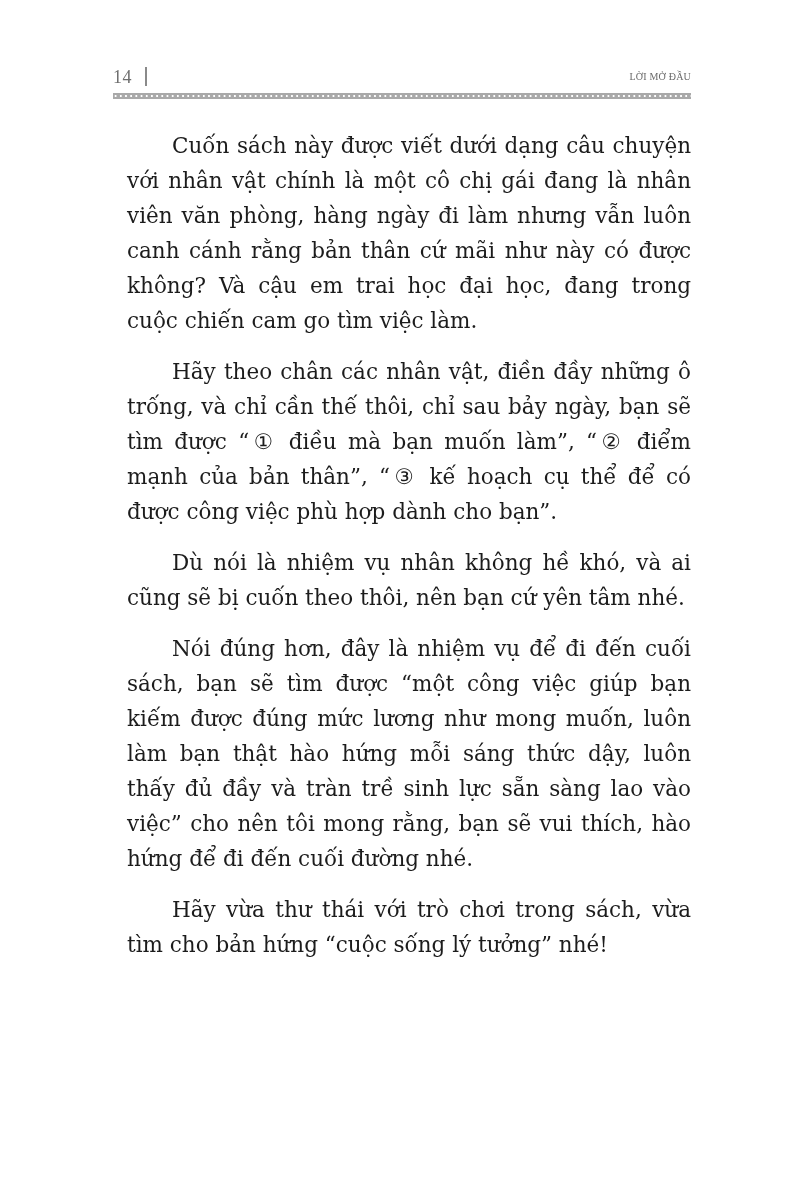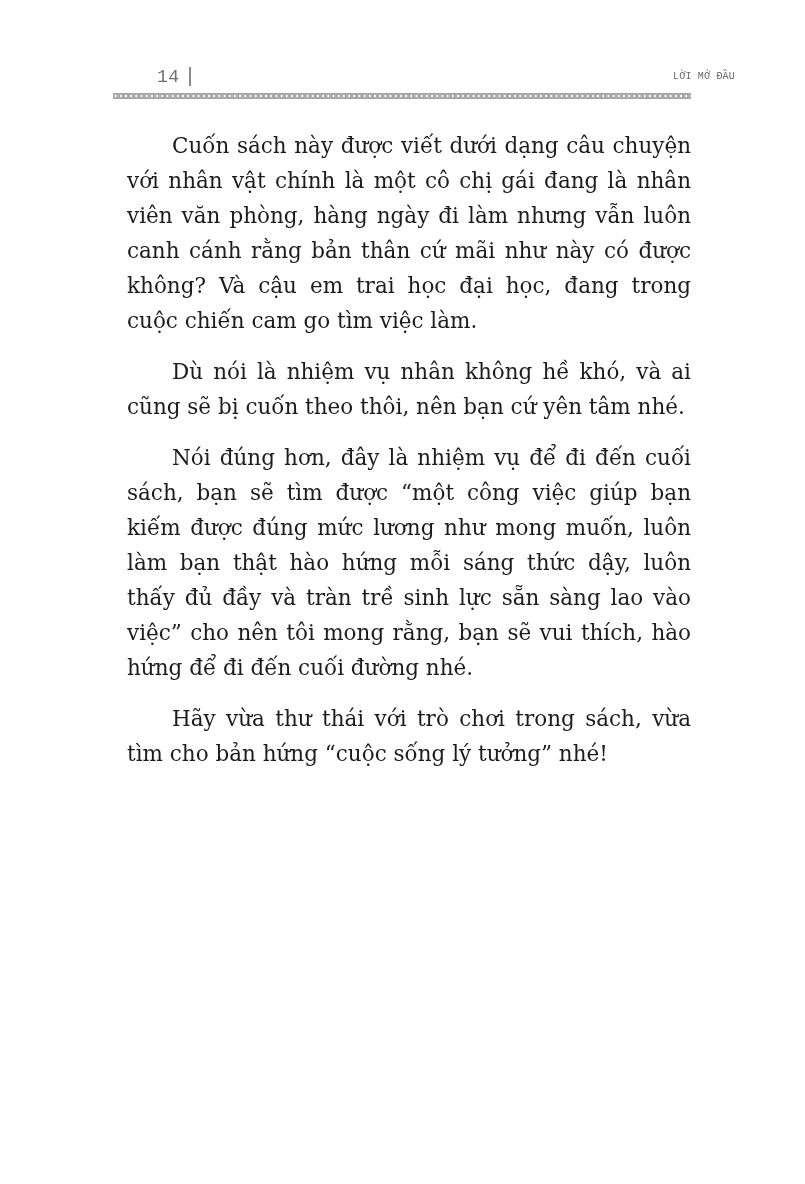--- a/index.html
+++ b/index.html
@@ -18,23 +18,22 @@
       left: 113px;
       top: 0;
       width: 578px;
     }
     .header {
       position: absolute;
       top: 66px;
       left: 0;
       width: 578px;
       height: 24px;
-      font-family: Liberation Mono, monospace;
+      font-family: Liberation Serif, serif;
       color: #6f6f6f;
-      margin-left: 44px;
     }
     .page-number {
       position: absolute;
       left: 0;
       top: 0;
       font-size: 18px;
       line-height: 22px;
       font-weight: 300;
       letter-spacing: 0.5px;
     }
@@ -89,17 +88,18 @@
 <div class="page">
   <div class="header">
     <span class="page-number">14</span>
     <span class="header-bar"></span>
     <span class="chapter-title">LỜI MỞ ĐẦU</span>
   </div>
   <div class="dotted-rule"></div>
 
   <div class="body-text">
     <p>Cuốn sách này được viết dưới dạng câu chuyện với nhân vật chính là một cô chị gái đang là nhân viên văn phòng, hàng ngày đi làm nhưng vẫn luôn canh cánh rằng bản thân cứ mãi như này có được không? Và cậu em trai học đại học, đang trong cuộc chiến cam go tìm việc làm.</p>
+    <p>Hãy theo chân các nhân vật, điền đầy những ô trống, và chỉ cần thế thôi, chỉ sau bảy ngày, bạn sẽ tìm được “① điều mà bạn muốn làm”, “② điểm mạnh của bản thân”, “③ kế hoạch cụ thể để có được công việc phù hợp dành cho bạn”.</p>
     <p>Dù nói là nhiệm vụ nhân không hề khó, và ai cũng sẽ bị cuốn theo thôi, nên bạn cứ yên tâm nhé.</p>
     <p>Nói đúng hơn, đây là nhiệm vụ để đi đến cuối sách, bạn sẽ tìm được “một công việc giúp bạn kiếm được đúng mức lương như mong muốn, luôn làm bạn thật hào hứng mỗi sáng thức dậy, luôn thấy đủ đầy và tràn trề sinh lực sẵn sàng lao vào việc” cho nên tôi mong rằng, bạn sẽ vui thích, hào hứng để đi đến cuối đường nhé.</p>
     <p>Hãy vừa thư thái với trò chơi trong sách, vừa tìm cho bản hứng “cuộc sống lý tưởng” nhé!</p>
   </div>
 </div>
 
 </body></html>

